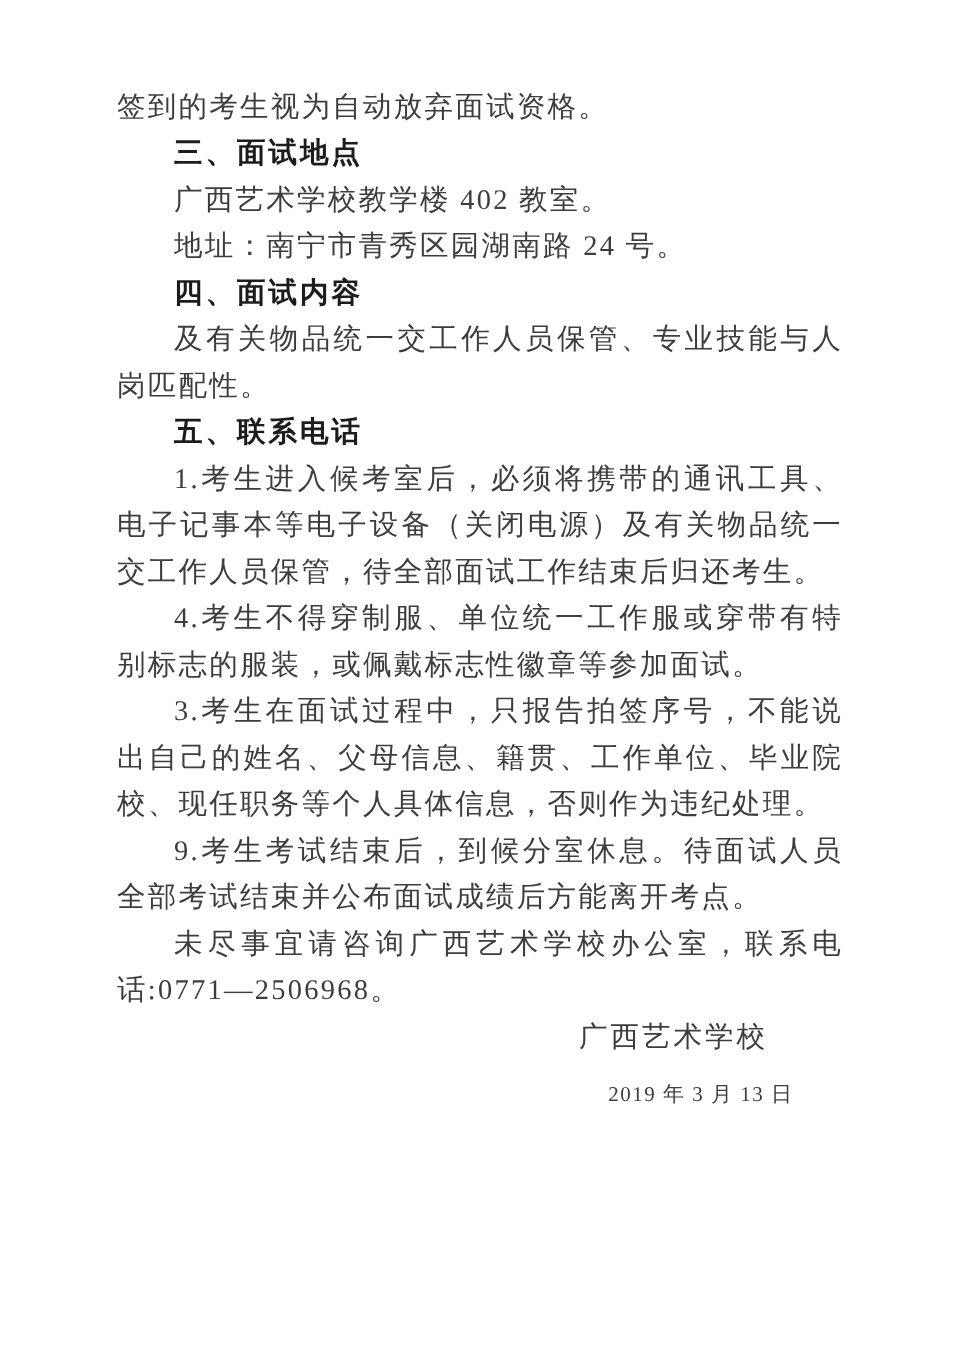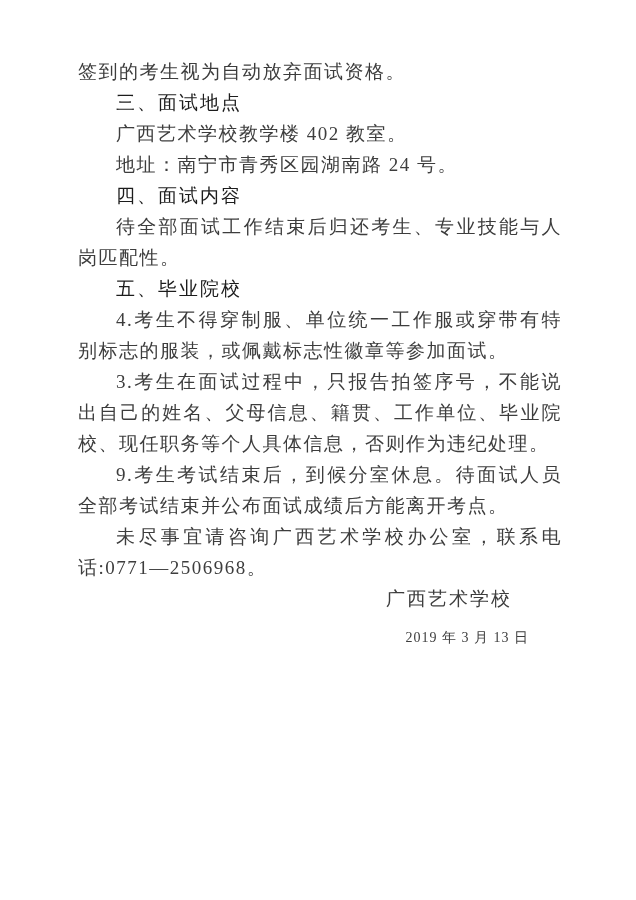--- a/index.html
+++ b/index.html
@@ -23,21 +23,21 @@
     font-size: 19px;
     line-height: 31px;
     letter-spacing: 1.5px;
     text-align: justify;
     text-justify: inter-character;
   }
   .doc p.body { color: #3d3d3d; }
   .doc p.indent { text-indent: 2em; }
   .doc p.heading {
     font-family: "Liberation Sans", "DejaVu Sans", sans-serif;
-    font-weight: normal;
+    font-weight: bold;
     color: #1c1c1c;
     text-indent: 2em;
     letter-spacing: 2px;
   }
   .signature { }
   .sig-org {
     text-align: right;
     padding-right: 50px;
     font-size: 19px;
     line-height: 31px;
@@ -67,22 +67,23 @@
 <body>
 
 <div class="page">
   <main class="doc">
     <div>
         <p class="body">签到的考生视为自动放弃面试资格。</p>
         <p class="heading indent">三、面试地点</p>
         <p class="body indent">广西艺术学校教学楼 402 教室。</p>
         <p class="body indent">地址：南宁市青秀区园湖南路 24 号。</p>
         <p class="heading indent">四、面试内容</p>
-        <p class="body indent">待全部面试工作结束后归还考生、专业技能与人岗匹配性。</p>
-        <p class="heading indent">五、毕业院校</p>
+        <p class="body indent">及有关物品统一交工作人员保管、专业技能与人岗匹配性。</p>
+        <p class="heading indent">五、联系电话</p>
+        <p class="body indent">1.考生进入候考室后，必须将携带的通讯工具、电子记事本等电子设备（关闭电源）及有关物品统一交工作人员保管，待全部面试工作结束后归还考生。</p>
         <p class="body indent">4.考生不得穿制服、单位统一工作服或穿带有特别标志的服装，或佩戴标志性徽章等参加面试。</p>
         <p class="body indent">3.考生在面试过程中，只报告拍签序号，不能说出自己的姓名、父母信息、籍贯、工作单位、毕业院校、现任职务等个人具体信息，否则作为违纪处理。</p>
         <p class="body indent">9.考生考试结束后，到候分室休息。待面试人员全部考试结束并公布面试成绩后方能离开考点。</p>
         <p class="body indent">未尽事宜请咨询广西艺术学校办公室，联系电话:0771—2506968。</p>
       </div>
     <div class="signature">
       <div class="sig-org">广西艺术学校</div>
       <div class="sig-date">2019 年 3 月 13 日</div>
     </div>
   </main>

